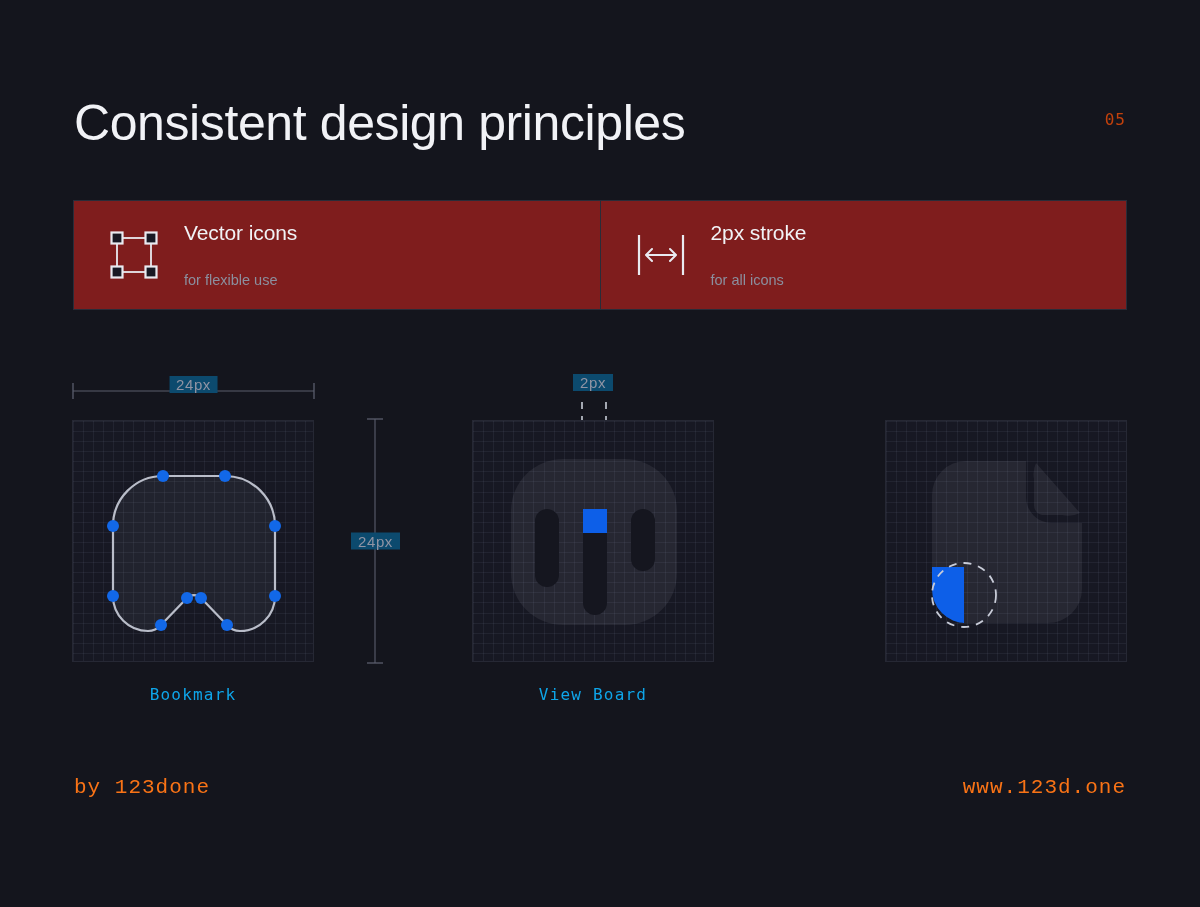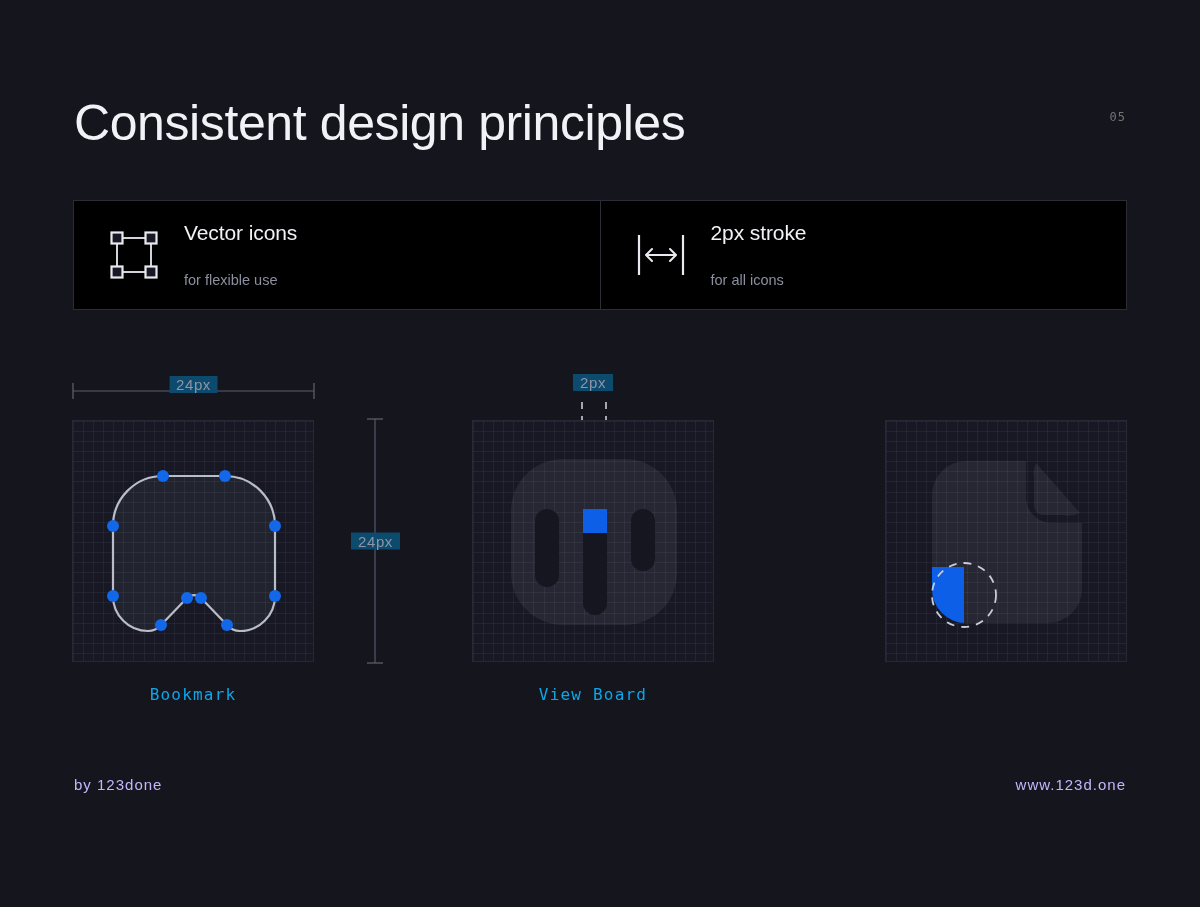--- a/index.html
+++ b/index.html
@@ -44,23 +44,23 @@
     color: #f1f2f6;
     line-height: 70px;
     white-space: nowrap;
   }
 
   .page-number {
     position: absolute;
     right: 0;
     top: 22px;
     font-family: "DejaVu Sans Mono", monospace;
-    font-size: 12px;
+    font-size: 16px;
     letter-spacing: 1px;
-    color: #737373;
+    color: #c2410c;
   }
 
   
   .feature-strip {
     position: absolute;
     left: 73px;
     top: 200px;
     width: 1054px;
     height: 110px;
     display: flex;
@@ -68,21 +68,21 @@
     background: #181924;
   }
 
   .feature-card {
     flex: 1 1 0;
     display: flex;
     align-items: center;
     gap: 22px;
     padding: 0 0 0 32px;
     position: relative;
-    background: #000000;
+    background: #7f1d1d;
   }
 
   .feature-card + .feature-card { border-left: 1px solid #2a2c38; }
 
   .feature-icon {
     width: 56px;
     height: 56px;
     flex: 0 0 56px;
     display: flex;
     align-items: center;
@@ -211,24 +211,24 @@
     transform: translateX(-50%);
   }
 
   
   .footer {
     position: absolute;
     left: 74px;
     top: 776px;
     width: 1052px;
     height: 26px;
-    font-family: Liberation Sans, sans-serif;
-    font-size: 15px;
+    font-family: Liberation Mono, monospace;
+    font-size: 21px;
     letter-spacing: 1px;
-    color: #c4b5fd;
+    color: #f97316;
   }
 
   .footer-left  { position: absolute; left: 0;  top: 0; }
   .footer-right { position: absolute; right: 0; top: 0; }
 </style>
 </head>
 <body>
 
 <div class="slide">
 

